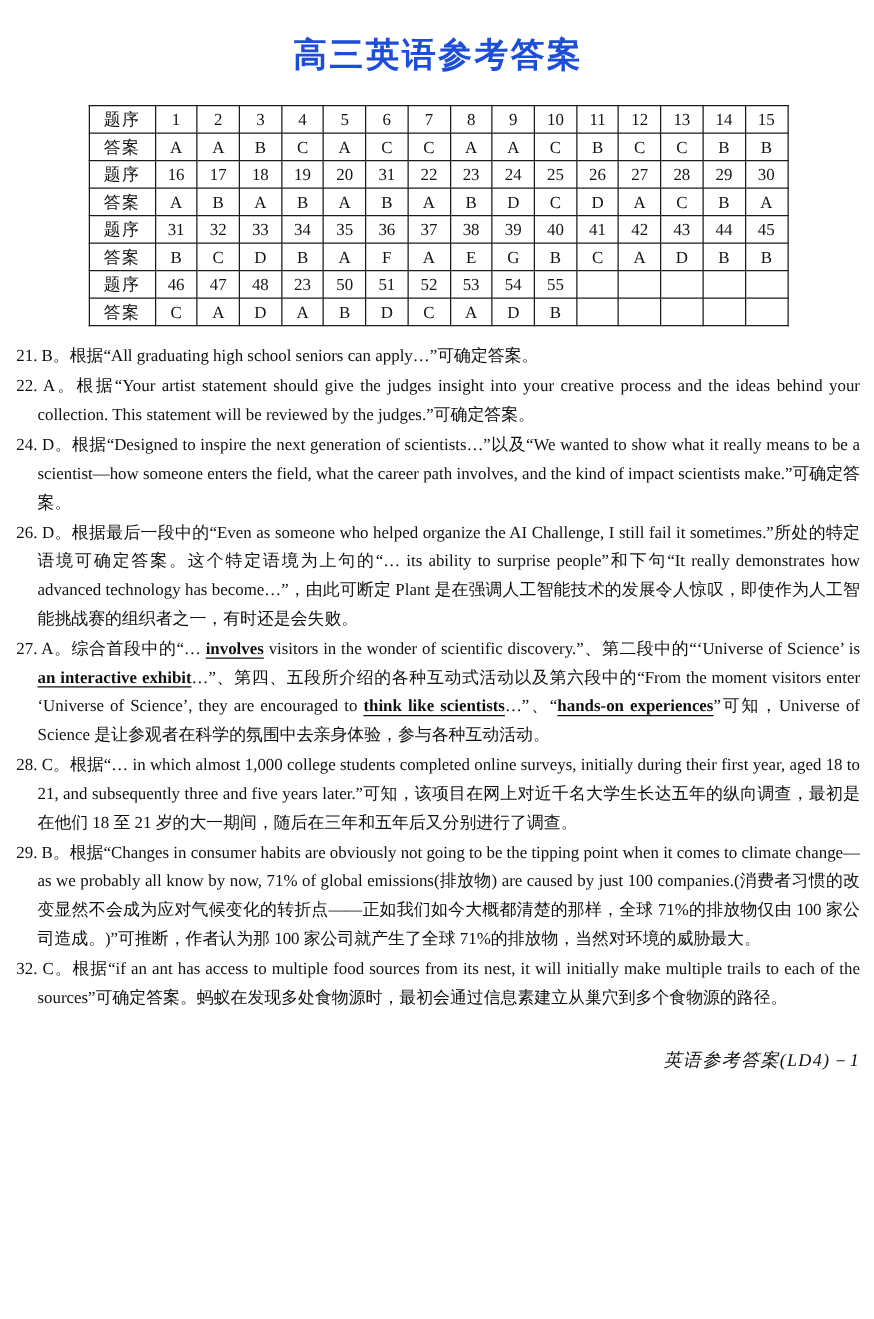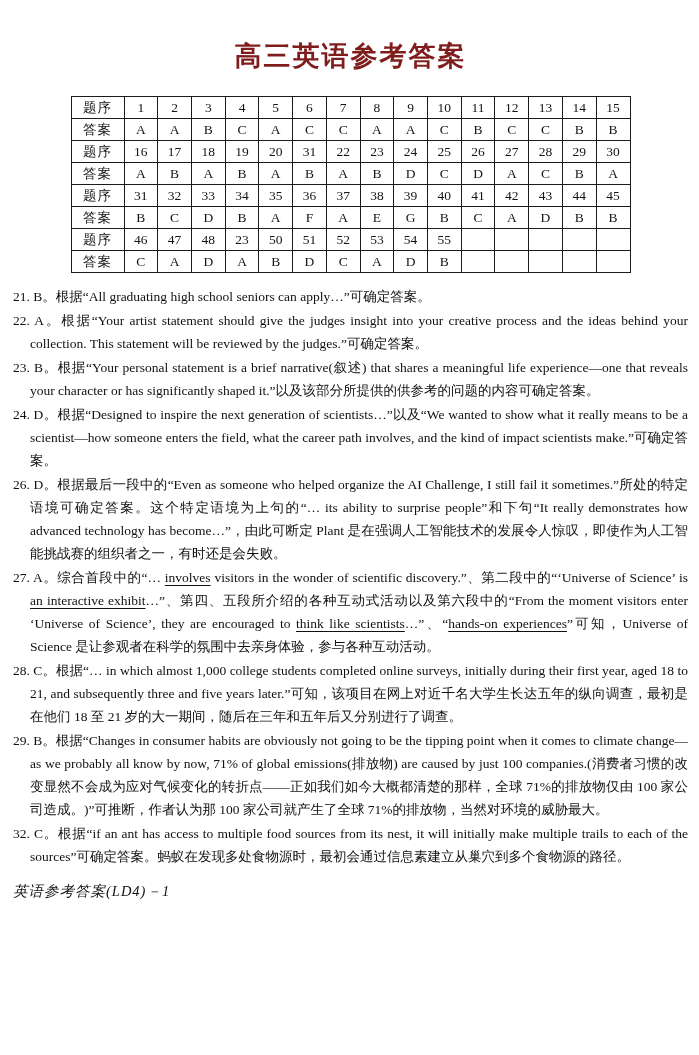--- a/index.html
+++ b/index.html
@@ -9,22 +9,22 @@
     font-family:"Liberation Serif","DejaVu Serif",serif;
   }
   .page { padding:18px 11px 8px 13px; box-sizing:border-box; }
 
   .title {
     font-family:"Liberation Sans","DejaVu Sans",sans-serif;
     font-weight:bold;
     font-size:27px;
     letter-spacing:2px;
     text-align:center;
-    margin:20px 0 22px 0;
-    color:#7f1d1d;
+    margin:8px 0 22px 0;
+    color:#1d4ed8;
   }
 
   table.answers {
     border-collapse:collapse;
     table-layout:fixed;
     width:560px;
     margin:0 auto 12px auto;
   }
   .answers th, .answers td {
     border:1px solid #1b1b1b;
@@ -42,25 +42,25 @@
   .item {
     margin:0 0 1px 0;
     padding-left:17px;
     text-indent:-17px;
     text-align:justify;
     font-size:13.5px;
     line-height:23px;
     color:#101010;
   }
   .item .prefix { }
-  .u { text-decoration:underline; text-underline-offset:3px; }
+  .u { text-decoration:underline; text-underline-offset:3px;font-weight:bold; }
 
   .footer {
-    margin-top:14px;
-    text-align:left;
+    margin-top:30px;
+    text-align:right;
     font-size:14.5px;
     font-style:italic;
     letter-spacing:1px;
     color:#141414;
   }
 </style>
 </head>
 <body>
 
 <div class="page">
@@ -223,21 +223,20 @@
         </tr>
       </tbody>
   </table>
 
   <div class="items">
 
       <p class="item"><span class="prefix">21. B。</span><span class="body"><span>根据“All graduating high school seniors can apply…”可确定答案。</span></span></p>
 
       <p class="item"><span class="prefix">22. A。</span><span class="body"><span>根据“Your artist statement should give the judges insight into your creative process and the ideas behind your collection. This statement will be reviewed by the judges.”可确定答案。</span></span></p>
 
-      <p class="item"><span class="prefix">23. B。</span><span class="body"><span>根据“Your personal statement is a brief narrative(叙述) that shares a meaningful life experience—one that reveals your character or has significantly shaped it.”以及该部分所提供的供参考的问题的内容可确定答案。</span></span></p>
 
       <p class="item"><span class="prefix">24. D。</span><span class="body"><span>根据“Designed to inspire the next generation of scientists…”以及“We wanted to show what it really means to be a scientist—how someone enters the field, what the career path involves, and the kind of impact scientists make.”可确定答案。</span></span></p>
 
 
       <p class="item"><span class="prefix">26. D。</span><span class="body"><span>根据最后一段中的“Even as someone who helped organize the AI Challenge, I still fail it sometimes.”所处的特定语境可确定答案。这个特定语境为上句的“… its ability to surprise people”和下句“It really demonstrates how advanced technology has become…”，由此可断定 Plant 是在强调人工智能技术的发展令人惊叹，即使作为人工智能挑战赛的组织者之一，有时还是会失败。</span></span></p>
 
       <p class="item"><span class="prefix">27. A。</span><span class="body"><span>综合首段中的“… </span><span class="u">involves</span><span> visitors in the wonder of scientific discovery.”、第二段中的“‘Universe of Science’ is </span><span class="u">an interactive exhibit</span><span>…”、第四、五段所介绍的各种互动式活动以及第六段中的“From the moment visitors enter ‘Universe of Science’, they are encouraged to </span><span class="u">think like scientists</span><span>…”、“</span><span class="u">hands-on experiences</span><span>”可知，Universe of Science 是让参观者在科学的氛围中去亲身体验，参与各种互动活动。</span></span></p>
 
       <p class="item"><span class="prefix">28. C。</span><span class="body"><span>根据“… in which almost 1,000 college students completed online surveys, initially during their first year, aged 18 to 21, and subsequently three and five years later.”可知，该项目在网上对近千名大学生长达五年的纵向调查，最初是在他们 18 至 21 岁的大一期间，随后在三年和五年后又分别进行了调查。</span></span></p>
 

